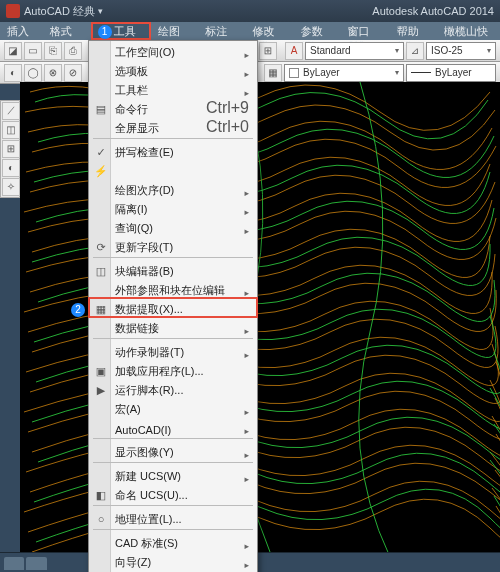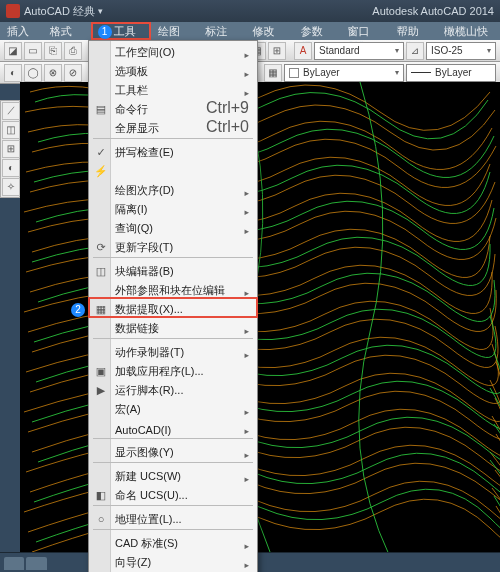--- a/index.html
+++ b/index.html
@@ -11,21 +11,21 @@
   
   .menubar { height: 18px; background: #5d7488; display: flex; font-size: 11px; color: #e8ecef; }
   .menubar .mitem { padding: 2px 7px; cursor: pointer; }
   .menubar .mitem.highlight { border: 2px solid #e74c3c; padding: 0 5px; background:#41586c; }
   .marker { width:14px; height:14px; border-radius:50%; background:#1e88ff; color:#fff; font-size:10px; line-height:14px; text-align:center; display:inline-block; margin-right:2px;}
   
   .toolbar-row { height: 22px; background: linear-gradient(#f7f7f7,#d8d8d8); border-bottom:1px solid #999; display:flex; align-items:center; padding:0 4px; gap:2px; }
   .tbtn { width:18px; height:18px; border:1px solid #bbb; background:#eee; font-size:10px; text-align:center; line-height:16px; color:#555;}
   .tsep { width:4px; }
   .combo { height:18px; border:1px solid #888; background:#fff; font-size:10px; display:flex; align-items:center; padding:0 4px; color:#333;}
-  .combo.w1{width:90px;justify-content:center;} .combo.w2{width:70px;} .combo.w3{width:120px;} .combo.w4{width:90px;}
+  .combo.w1{width:99px;justify-content:center;} .combo.w2{width:70px;} .combo.w3{width:120px;} .combo.w4{width:90px;}
   .combo .arrow{margin-left:auto; font-size:8px; color:#666;}
   
   .side-toolbar { position:absolute; left:0; top:100px; width:20px; background:#e8e8e8; border:1px solid #aaa;}
   .side-toolbar .tbtn{margin:1px;}
   
   .canvas { position:absolute; left:20px; right:0; top:82px; bottom:20px; background:#000; overflow:hidden;}
   .canvas svg { width:100%; height:100%; }
   
   .dropdown { position:absolute; left:88px; top:40px; width:170px; background:#f4f4f4; border:1px solid #888; box-shadow:2px 2px 6px rgba(0,0,0,0.4); font-size:11px; z-index:100;}
   .dropdown .ditem { display:flex; align-items:flex-end; height:19px; padding:0 8px 0 26px; position:relative; color:#222;}

